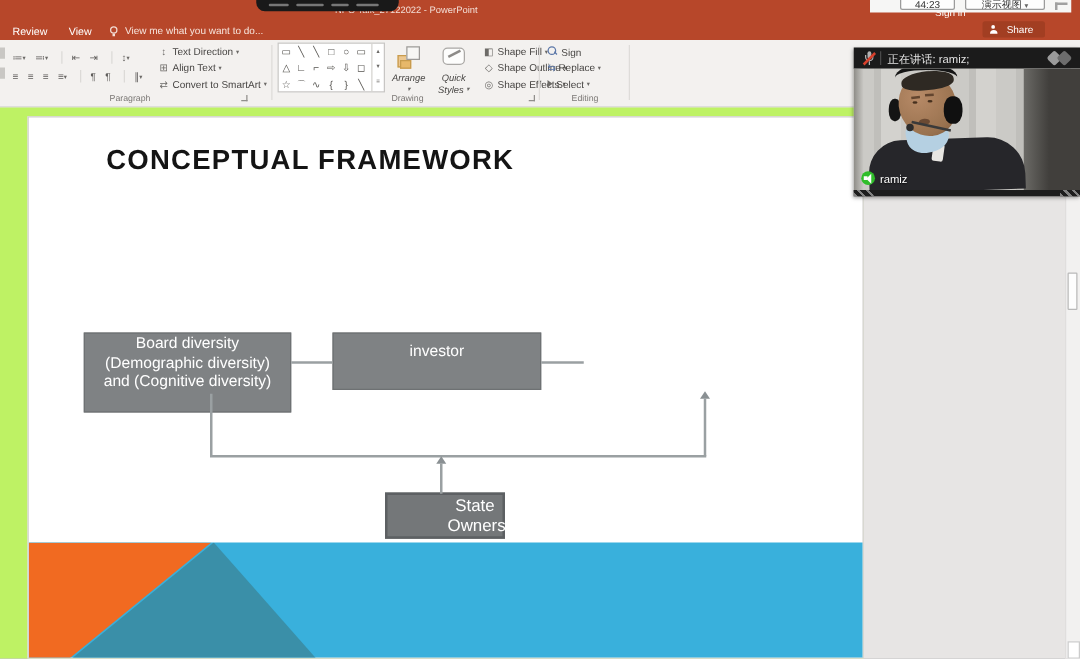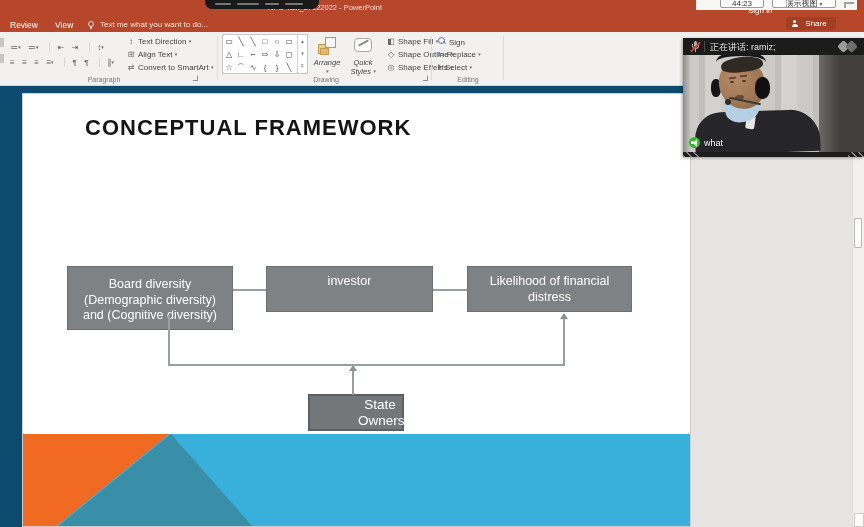--- a/index.html
+++ b/index.html
@@ -66,29 +66,29 @@
   .find-ic:before{content:"";position:absolute;left:0;top:0;width:5px;height:5px;border:1px solid #5b77a8;border-radius:50%;}
   .find-ic:after{content:"";position:absolute;left:5px;top:5px;width:3px;height:1px;background:#5b77a8;transform:rotate(45deg);}
   .select-ic{display:inline-block;width:0;height:0;margin-right:3px;
     border-left:4px solid #6d6b68;border-top:3px solid transparent;border-bottom:3px solid transparent;}
   .replace-ic{display:inline-block;font-size:8px;color:#5b77a8;margin-right:2px;}
 
   
   .edgecut{position:absolute;width:4px;height:9px;background:#c9c7c4;}
 
   
-  .workarea{position:absolute;left:0;top:86px;width:691px;height:441px;background:#0c4a6e;}
+  .workarea{position:absolute;left:0;top:86px;width:691px;height:441px;background:#bef264;}
   .slide{position:absolute;left:22px;top:7px;width:669px;height:434px;background:#ffffff;
     border:1px solid #cfcdcb;overflow:hidden;}
   .slide-title{position:absolute;left:62px;top:21px;font-size:22px;font-weight:700;
     letter-spacing:1px;color:#141414;white-space:nowrap;}
   .gbox{position:absolute;background:#7f8284;border:1px solid #6e7173;color:#fff;
     text-align:center;font-size:12.5px;line-height:15.5px;}
   .gbox div{white-space:nowrap;}
-  .box-board{left:44px;top:172px;width:166px;height:64px;padding-top:10px;}
+  .box-board{left:44px;top:172px;width:166px;height:64px;padding-top:0;}
   .box-fii{left:243px;top:172px;width:167px;height:46px;padding-top:7px;}
   .box-distress{left:444px;top:172px;width:165px;height:46px;padding-top:7px;}
   .box-state{left:285px;top:300px;width:96px;height:37px;background:#747779;border:2px solid #5d6063;
     font-size:13.5px;line-height:16px;padding-top:1px;padding-left:48px;}
   .conn{position:absolute;background:#9aa0a2;}
   .arrow-up{position:absolute;width:0;height:0;border-left:4px solid transparent;
     border-right:4px solid transparent;border-bottom:6px solid #8a9093;}
 
   .deco{position:absolute;left:0;top:340px;width:669px;height:94px;}
   .deco-blue{position:absolute;left:0;top:0;width:669px;height:94px;}
@@ -154,21 +154,21 @@
 </head>
 <body>
 
 <div class="screen">
 
   <div class="titlebar" style="background: rgb(183, 71, 42);">
     <div class="tb-title">NPO Talk_27122022 - PowerPoint</div>
     <div class="tab" style="left:10px;">Review</div>
     <div class="tab" style="left:55px;">View</div>
     <div class="bulb"></div>
-    <div class="tellme">Text me what you want to do...</div>
+    <div class="tellme">View me what you want to do...</div>
     <div class="signin">Sign in</div>
     <div class="sharebtn">
       <span class="share-person"></span>
       <span>Share</span>
     </div>
   </div>
 
   <div class="pill">
     <i style="left:10px;width:16px;"></i>
     <i style="left:32px;width:22px;"></i>
@@ -313,24 +313,20 @@
       <div class="slide-title">CONCEPTUAL FRAMEWORK</div>
 
       <div class="gbox box-board">
         <div>Board diversity</div>
         <div>(Demographic diversity)</div>
         <div>and (Cognitive diversity)</div>
       </div>
       <div class="gbox box-fii">
         <div>investor</div>
       </div>
-      <div class="gbox box-distress">
-        <div>Likelihood of financial</div>
-        <div>distress</div>
-      </div>
       <div class="gbox box-state">
         <div>State</div>
         <div>Ownership</div>
       </div>
 
       <div class="conn" style="left:210px;top:195px;width:33px;height:2px;"></div>
       <div class="conn" style="left:410px;top:195px;width:34px;height:2px;"></div>
       <div class="conn" style="left:145px;top:221px;width:2px;height:50px;"></div>
       <div class="conn" style="left:145px;top:270px;width:397px;height:2px;"></div>
       <div class="conn" style="left:540px;top:225px;width:2px;height:46px;"></div>
@@ -372,21 +368,21 @@
       <div class="earcupR"></div>
       <div class="brow" style="left:46px;top:22px;transform:rotate(-8deg);"></div>
       <div class="brow" style="left:57px;top:20px;transform:rotate(-4deg);"></div>
       <div class="eye" style="left:47px;top:26px;"></div>
       <div class="eye" style="left:59px;top:25px;"></div>
       <div class="mouth"></div>
       <div class="micboom"></div>
       <div class="mictip"></div>
       <div class="namebar">
         <span class="spk-badge" style="background: rgb(47, 189, 42);"></span>
-        <span class="cam-name">what</span>
+        <span class="cam-name">ramiz</span>
       </div>
     </div>
     <div class="cam-bottom">
       <div class="cam-grip" style="left:0;"></div>
       <div class="cam-grip" style="right:0;"></div>
     </div>
   </div>
 
 </div>
 

